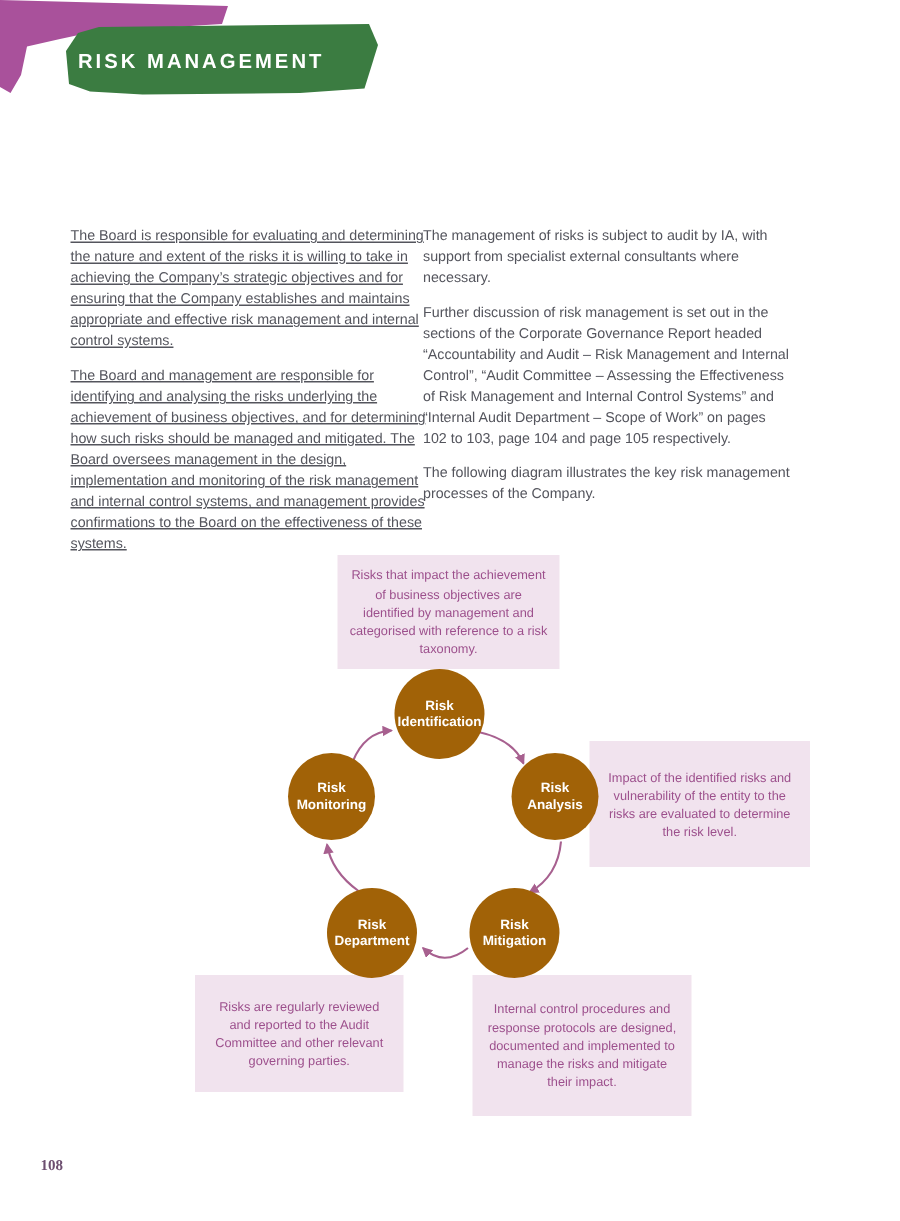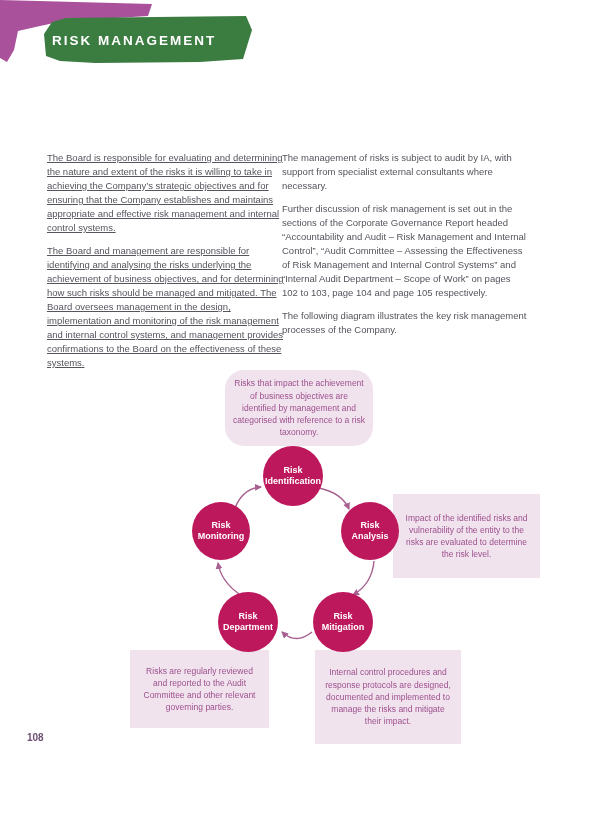--- a/index.html
+++ b/index.html
@@ -43,30 +43,30 @@
     background: #f1e3ee;
     color: #9c4f8c;
     font-size: 8.5px;
     line-height: 12.2px;
     text-align: center;
     display: flex;
     align-items: center;
     justify-content: center;
     padding: 6px 8px;
   }
-  .dbox-top          { left: 225px; top: 370px; width: 148px; height: 76px; border-radius: 19px; }
+  .dbox-top          { left: 225px; top: 370px; width: 148px; height: 76px; }
   .dbox-left         { left: 53px;  top: 493px; width: 141px; height: 84px; }
   .dbox-right        { left: 393px; top: 494px; width: 147px; height: 84px; }
   .dbox-bottom-left  { left: 130px; top: 650px; width: 139px; height: 78px; }
   .dbox-bottom-right { left: 315px; top: 650px; width: 146px; height: 94px; }
   
   .dcircle {
     position: absolute;
     border-radius: 50%;
-    background: #be185d;
+    background: #a16207;
     color: #ffffff;
     font-size: 9px;
     font-weight: bold;
     line-height: 11px;
     text-align: center;
     display: flex;
     align-items: center;
     justify-content: center;
     overflow: visible;
     z-index: 3;
@@ -78,24 +78,25 @@
   .dc-mitigation     { left: 313px; top: 592px; width: 60px; height: 60px; }
   .arrows-svg {
     position: absolute;
     left: 0; top: 0;
     width: 600px; height: 814px;
     pointer-events: none;
     z-index: 2;
   }
   .page-number {
     position: absolute;
-    left: 27px; top: 732px;
+    left: 27px; top: 772px;
     font-size: 10px;
     font-weight: bold;
     color: #6d4f70;
+    font-family: Liberation Serif, serif;
   }
 </style>
 </head>
 <body>
 
 <div class="page">
 
   <svg class="header-art" viewBox="0 0 280 70" aria-hidden="true">
     <polygon points="0,0 152,4 148,16 100,19 68,20 40,26 18,31 14,50 7,62 0,58" fill="#a9519b"></polygon>
     <polygon points="66,18 246,16 252,30 243,59 200,62 95,63 60,61 46,56 44,34 52,22" fill="#3b7c41"></polygon>

